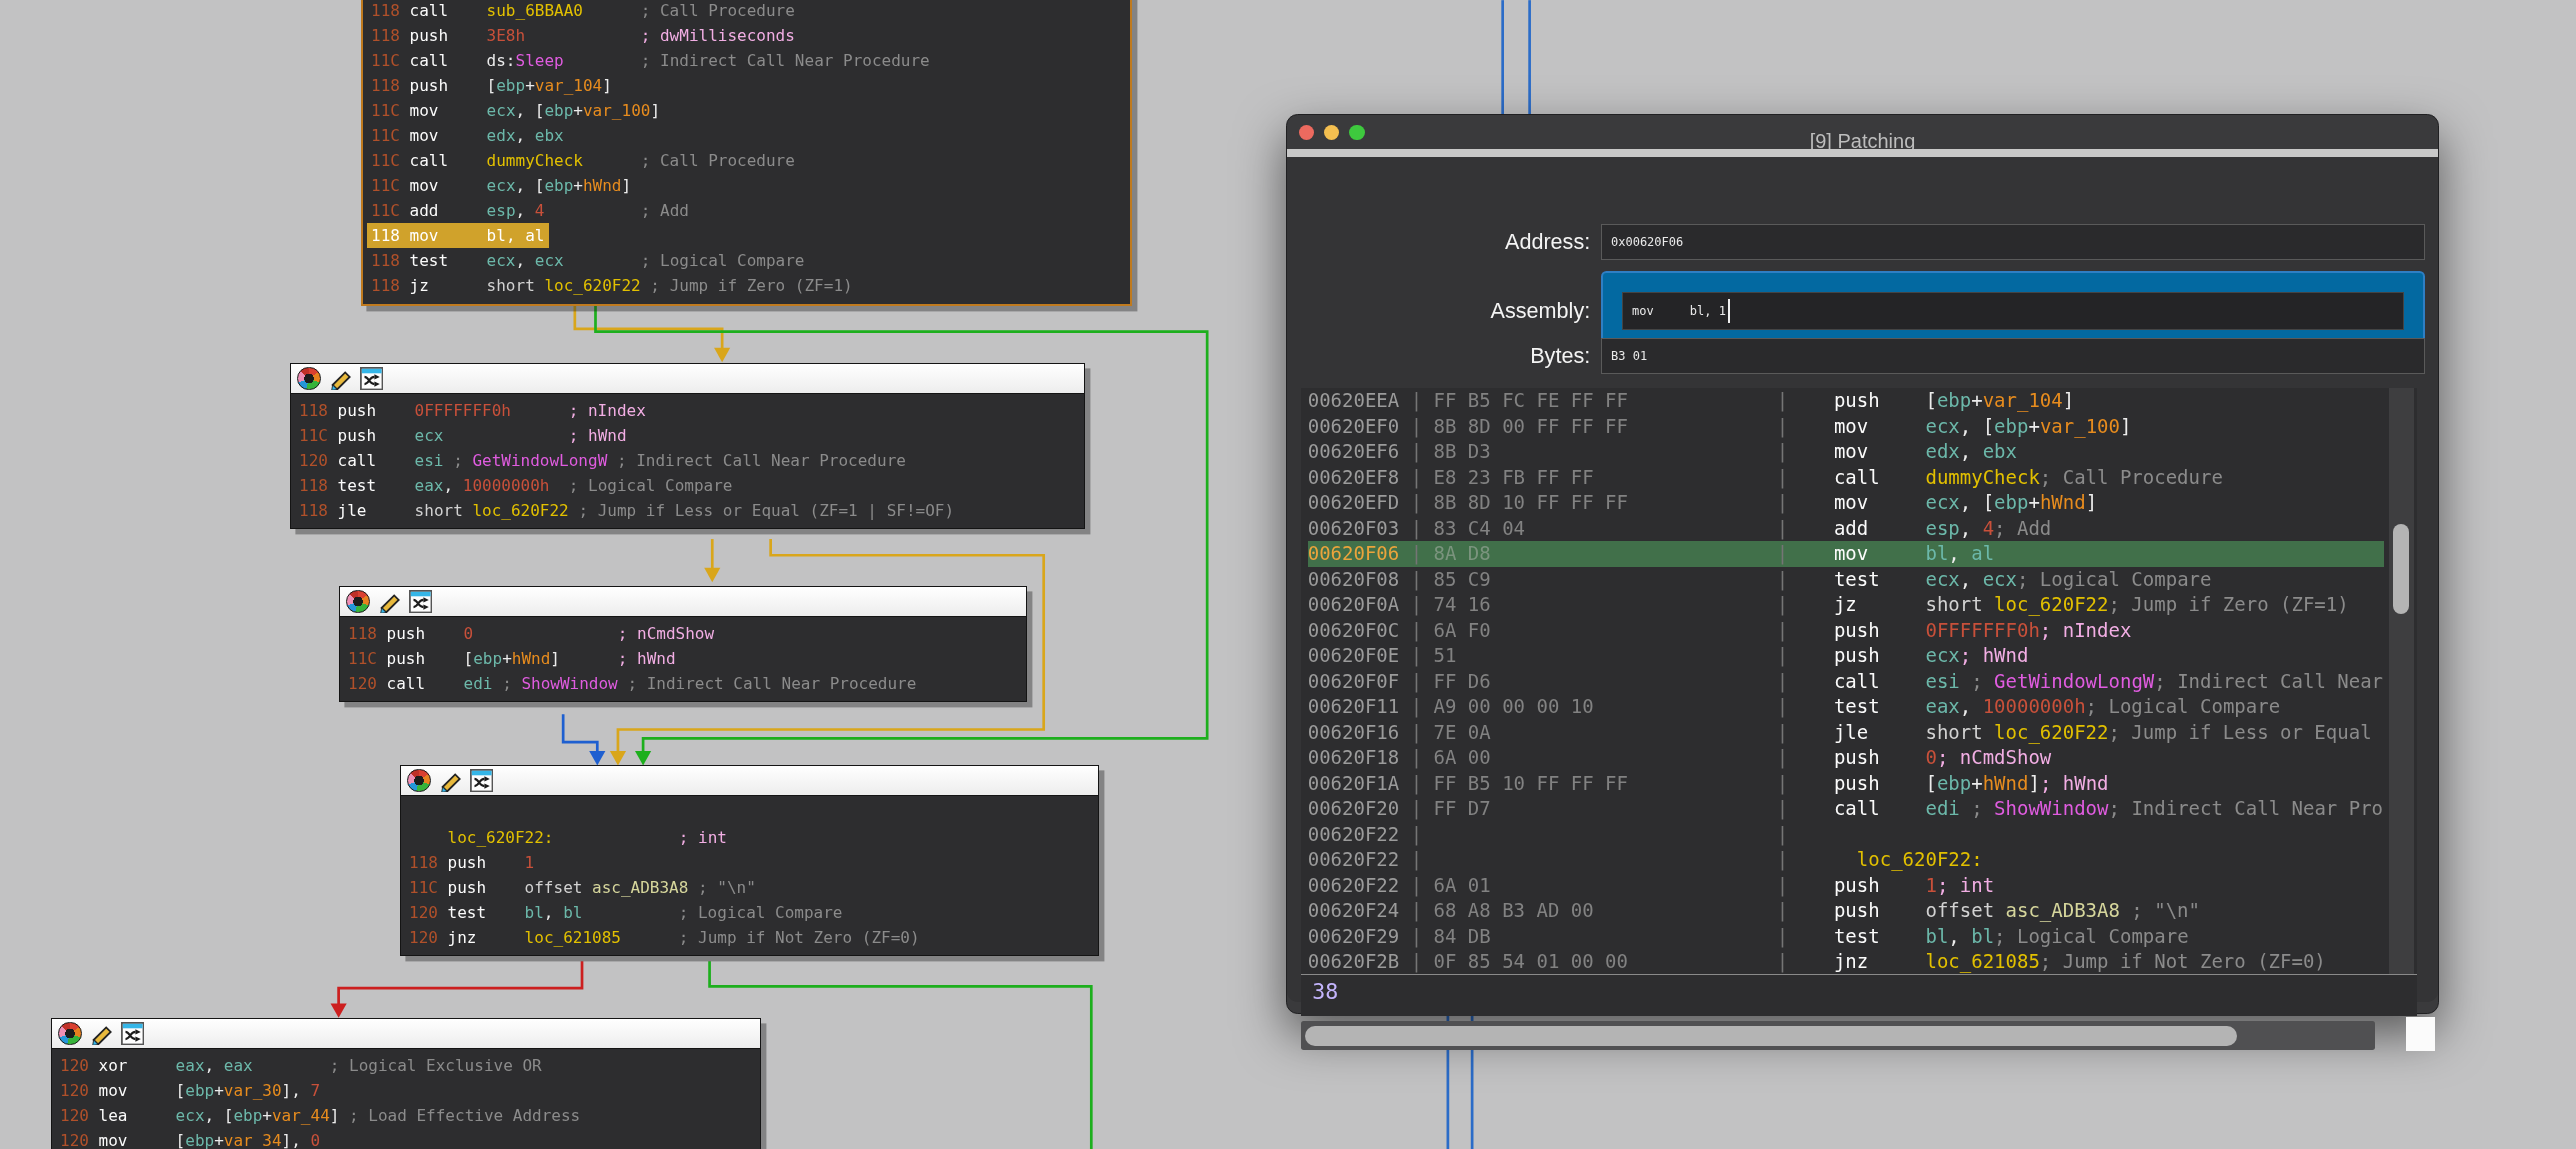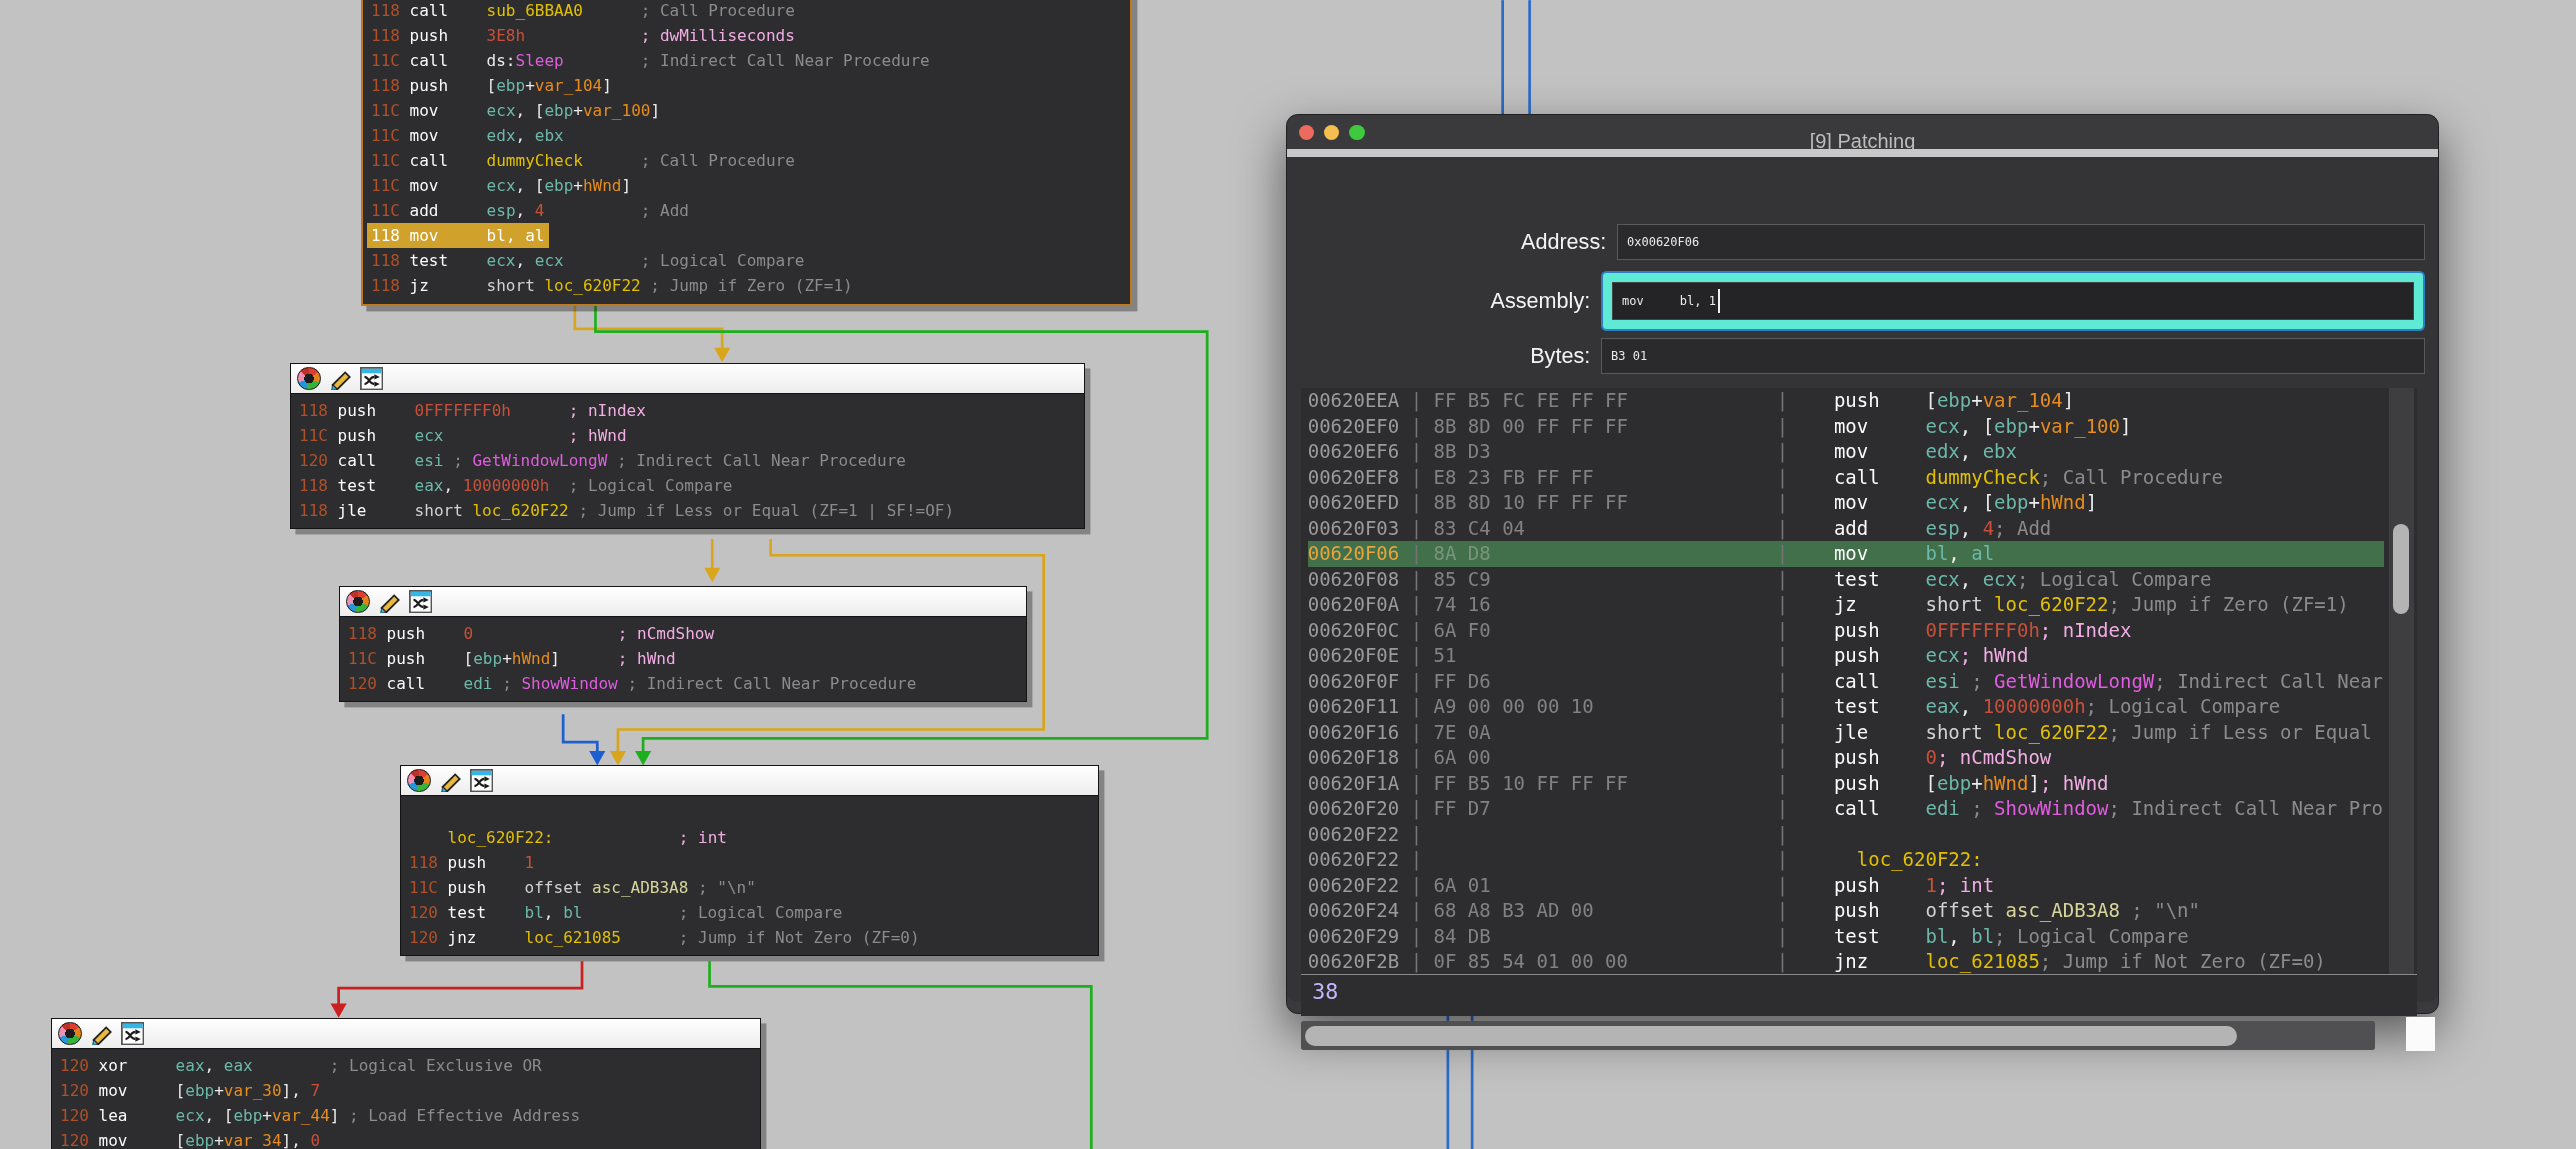--- a/index.html
+++ b/index.html
@@ -43,21 +43,21 @@
   .light{width:15.3px;height:15.3px;border-radius:50%;}
   .dlg-band{position:absolute;left:0;top:34px;right:0;height:8px;background:#c8c8c8;}
   .dlg-content{position:absolute;left:0;top:42px;right:0;height:845px;background:#343436;
     border-radius:0 0 10.8px 10.8px;}
   .frow{position:absolute;left:0;right:12.6px;display:flex;align-items:center;}
   .flabel{width:314px;text-align:right;color:#f4f4f4;font-size:21.6px;padding-right:10.8px;
     box-sizing:border-box;flex:0 0 auto;}
   .ffield{flex:1;height:34px;background:#2a2a2c;border:0.9px solid #5a5a5a;
     display:flex;align-items:center;padding:0 9px;
     font-family:"DejaVu Sans Mono",monospace;font-size:12px;color:#eaeaea;white-space:pre;}
-  .focusring{flex:1;border:2.7px solid #2f7fc4;border-radius:5.4px;padding:9px;background:#5eead4;}
+  .focusring{flex:1;border:2.7px solid #2f7fc4;border-radius:5.4px;padding:19px;background:#0369a1;}
   .focusring .ffield{border:0.9px solid #444;background:#242426;height:36px;}
   .caret{display:inline-block;width:1.8px;height:23.4px;background:#f0f0f0;margin-left:1.8px;}
   .panel{position:absolute;left:14.4px;top:231px;width:1116px;height:628px;background:#2d2d2f;}
   .listing{position:absolute;left:6.3px;top:0;width:1076px;height:586px;overflow:hidden;}
   .lrow{font-family:"DejaVu Sans Mono",monospace;font-size:19px;line-height:25.5px;
     white-space:pre;}
   .lrow.lhl{background:#41704a;}
   .vtrack{position:absolute;right:3.6px;top:0;width:25px;height:586px;background:#3e3e40;}
   .vthumb{position:absolute;left:4.5px;top:136px;width:16px;height:90px;background:#b4b4b4;
     border-radius:8px;}
@@ -235,21 +235,21 @@
       <div class="lights">
         <span class="light" style="background:#ed6a5f"></span>
         <span class="light" style="background:#f4bf50"></span>
         <span class="light" style="background:#3ec93e"></span>
       </div>
       <span class="dlg-title">[9] Patching</span>
     </div>
     <div class="dlg-band"></div>
     <div class="dlg-content">
 
-      <div class="frow" style="top:67px;padding-left:16px;">
+      <div class="frow" style="top:67px;">
         <span class="flabel">Address:</span>
         <div class="ffield">
           <span>0x00620F06</span>
         </div>
       </div>
 
       <div class="frow" style="top:114px;">
         <span class="flabel">Assembly:</span>
         <div class="focusring">
           <div class="ffield">

